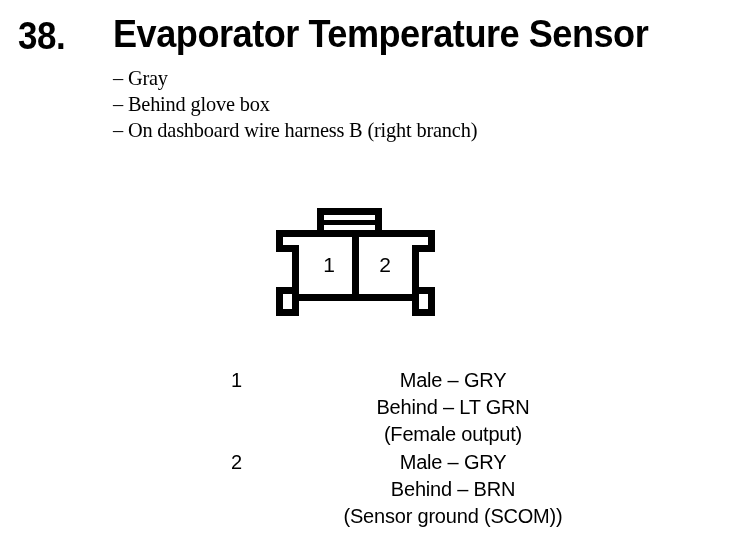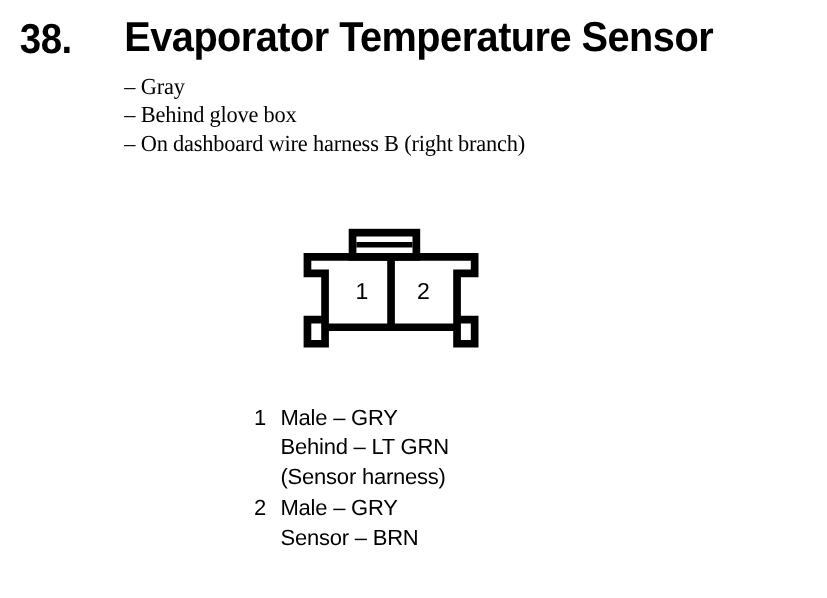--- a/index.html
+++ b/index.html
@@ -118,20 +118,21 @@
     flex: 0 0 24px;
     text-align: left;
     font-size: 20px;
     line-height: 27px;
   }
   .legend-text {
     flex: 1 1 auto;
     font-size: 20px;
     line-height: 27px;
     white-space: pre;
+    text-align: center;
   }
   .legend-row.indent .legend-pin {
     visibility: hidden;
   }
 </style>
 </head>
 <body>
 
 <div id="page">
 
@@ -190,30 +191,34 @@
       <div class="legend-row">
         <span class="legend-pin">1</span>
         <span class="legend-text">Male – GRY</span>
       </div>
       <div class="legend-row indent">
         <span class="legend-pin">&nbsp;</span>
         <span class="legend-text">Behind – LT GRN</span>
       </div>
       <div class="legend-row indent">
         <span class="legend-pin">&nbsp;</span>
-        <span class="legend-text">(Sensor harness)</span>
+        <span class="legend-text">(Female output)</span>
       </div>
     </div>
 
     <div class="legend-entry">
       <div class="legend-row">
         <span class="legend-pin">2</span>
         <span class="legend-text">Male – GRY</span>
       </div>
       <div class="legend-row indent">
         <span class="legend-pin">&nbsp;</span>
-        <span class="legend-text">Sensor – BRN</span>
+        <span class="legend-text">Behind – BRN</span>
+      </div>
+      <div class="legend-row indent">
+        <span class="legend-pin">&nbsp;</span>
+        <span class="legend-text">(Sensor ground (SCOM))</span>
       </div>
     </div>
 
   </div>
 
 </div>
 
 </body></html>

